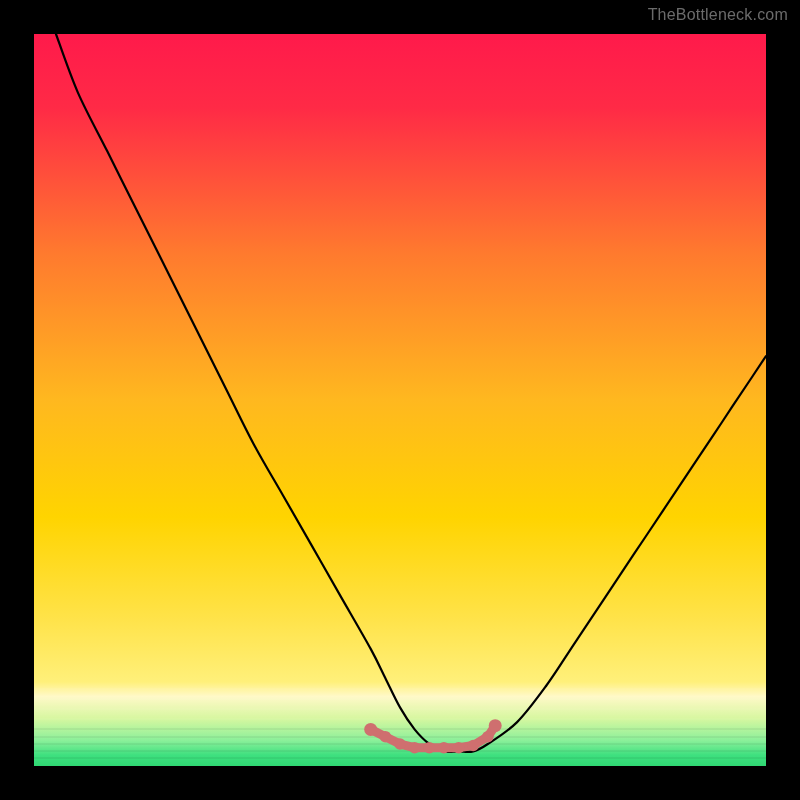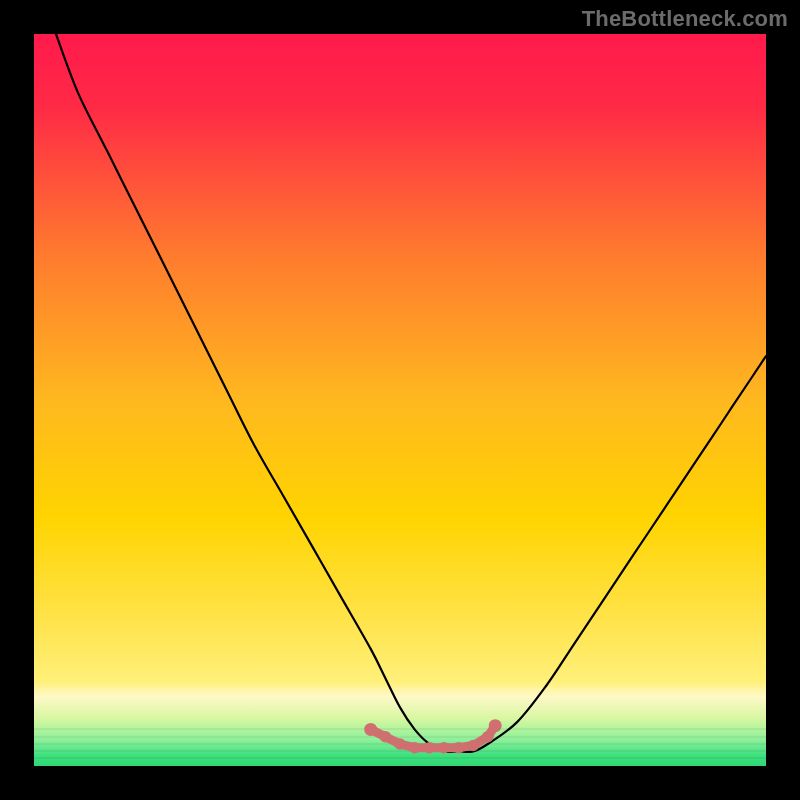--- a/index.html
+++ b/index.html
@@ -15,22 +15,22 @@
     position: relative;
     width: 800px;
     height: 800px;
     background: #000;
   }
   .watermark {
     position: absolute;
     top: 6px;
     right: 12px;
     color: #6b6b6b;
-    font-size: 22px;
-    font-weight: 700;
+    font-size: 16px;
+    font-weight: 400;
     letter-spacing: 0.2px;
     z-index: 30;
   }
   .plot-wrap {
     position: absolute;
     left: 34px;
     top: 34px;
     width: 732px;   
     height: 732px;
     background: #000;

